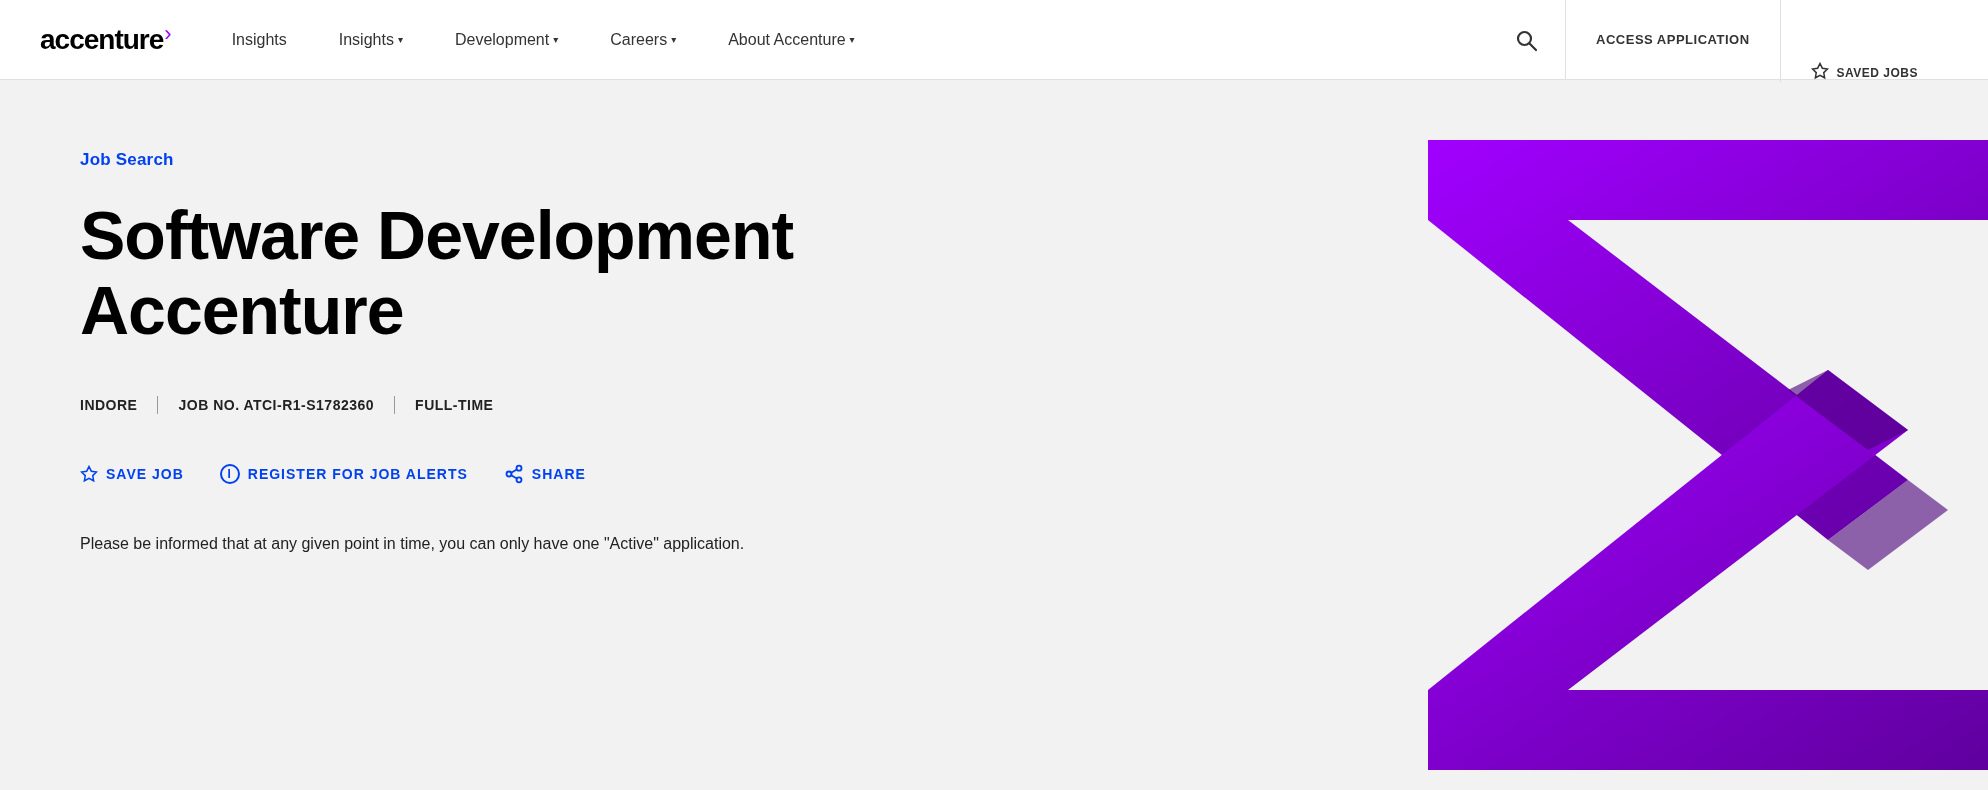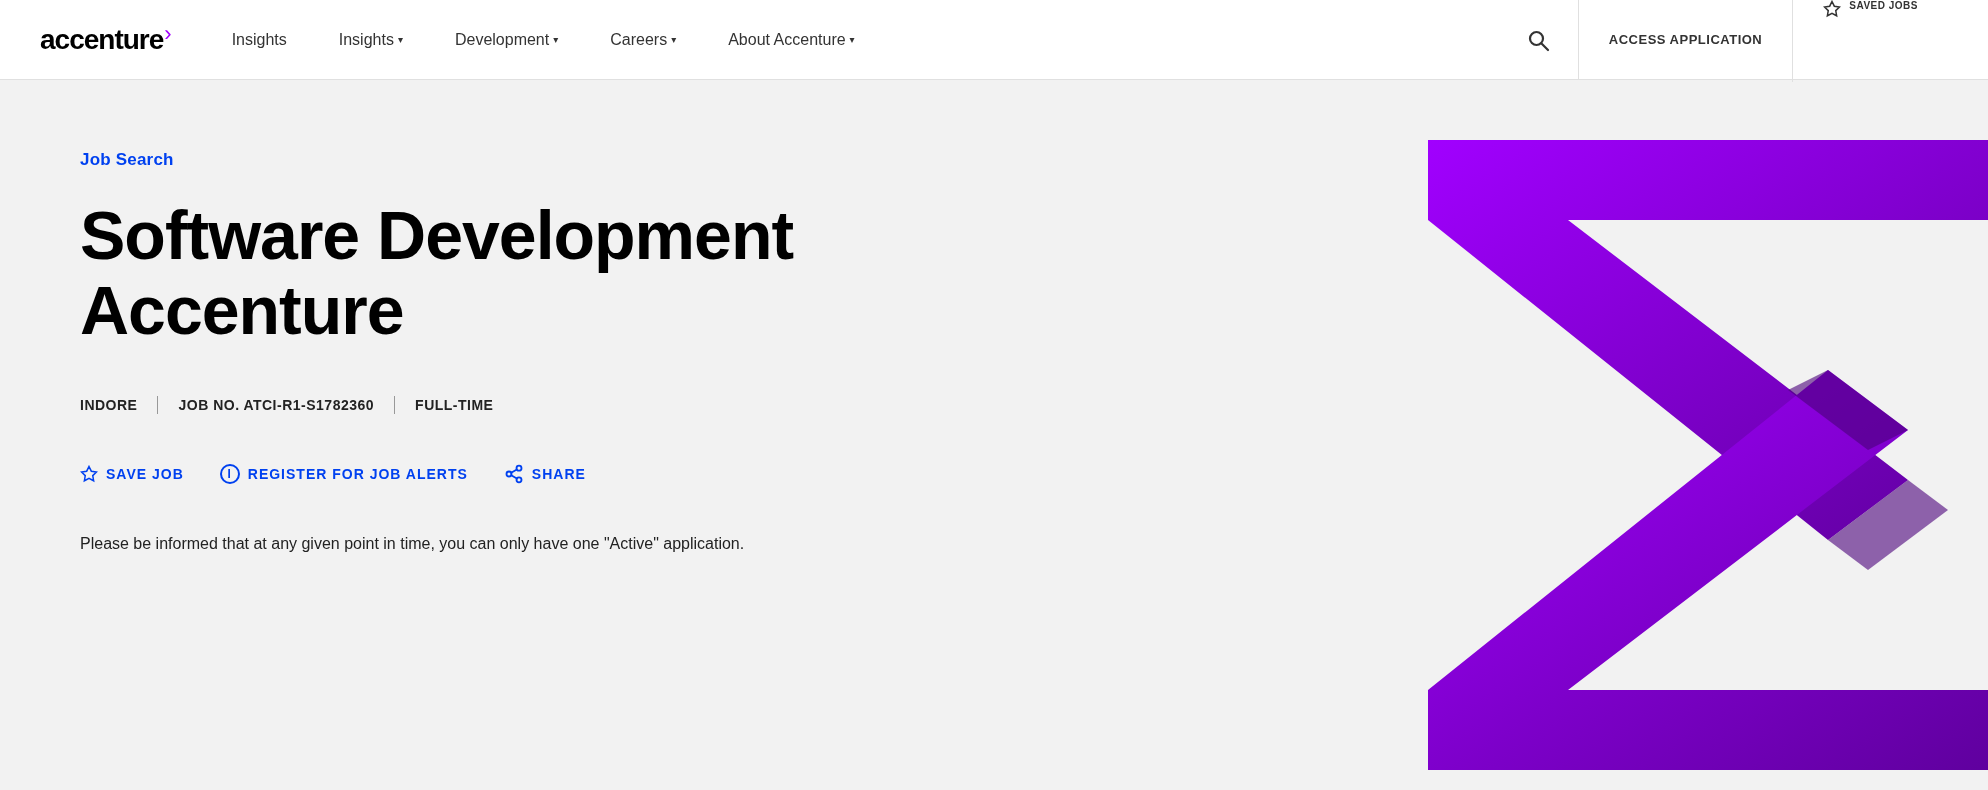--- a/index.html
+++ b/index.html
@@ -84,24 +84,24 @@
       font-weight: 700;
       letter-spacing: 0.5px;
       color: #333;
       border-right: 1px solid #e0e0e0;
       cursor: pointer;
       white-space: nowrap;
     }
     .nav-saved-btn {
       height: 80px;
       display: flex;
-      align-items: flex-start;
+      align-items: flex-end;
       gap: 8px;
       padding: 0 30px;
-      font-size: 10px;
+      font-size: 12px;
       font-weight: 700;
       letter-spacing: 0.5px;
       color: #333;
       cursor: pointer;
       white-space: nowrap;
     }
 
     
     .hero {
       background: #f2f2f2;

